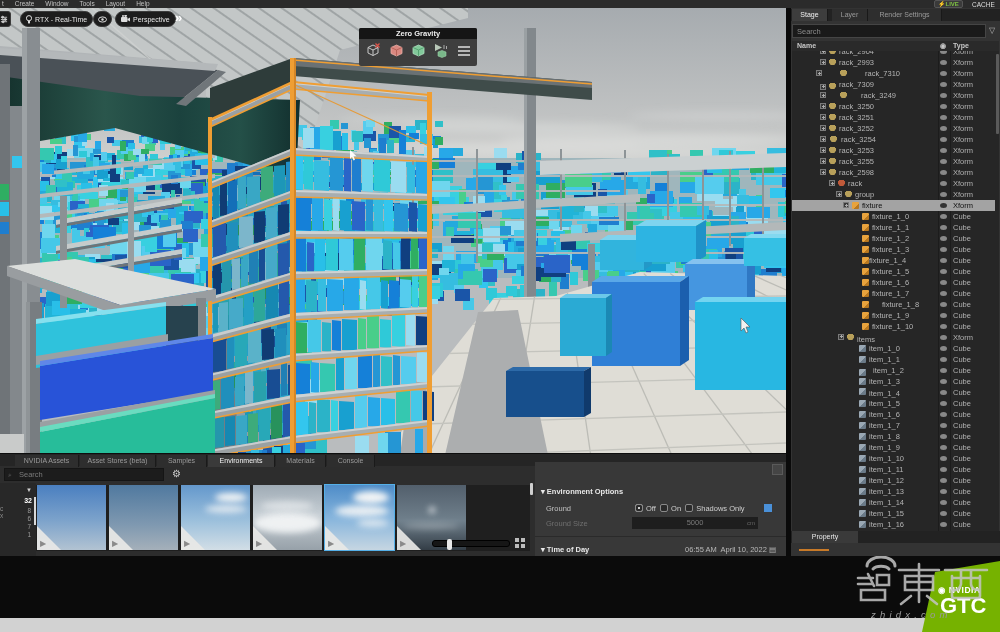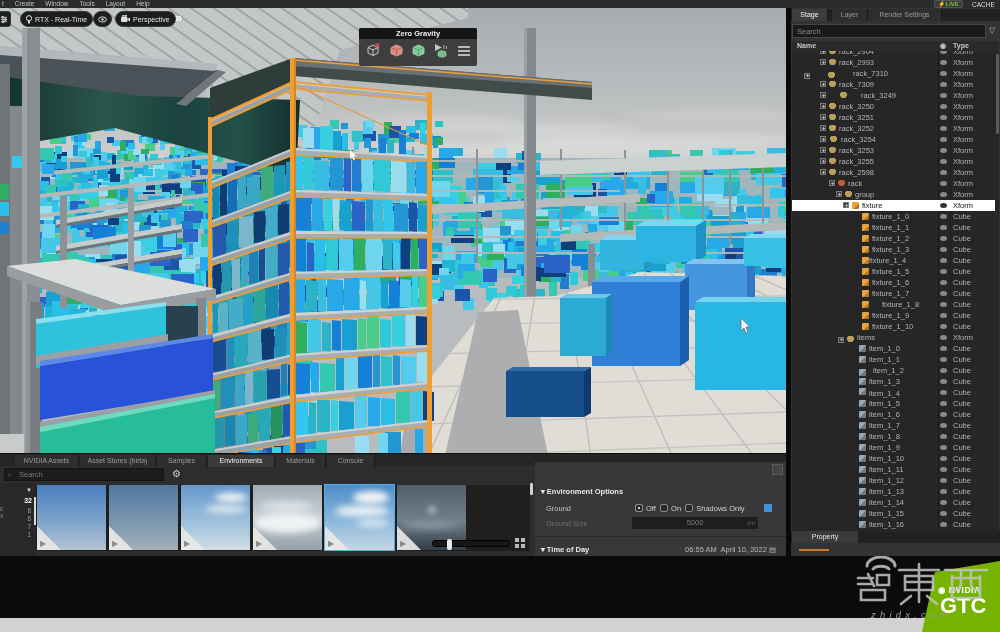--- a/index.html
+++ b/index.html
@@ -43,21 +43,21 @@
 .cb.on {background:#cfcfcf;box-shadow:inset 0 0 0 2px #2a2a2a}
 #sidebar {position:absolute;left:791px;top:8px;width:209px;height:548px;background:#333}
 #stabs {position:absolute;left:0;top:1px;width:209px;height:12px;background:#222}
 .stab {position:absolute;top:0;height:12px;font-size:7px;line-height:12px;text-align:center;color:#9a9a9a;background:#2e2e2e;border-right:1px solid #191919}
 .stab.act {background:#3d3d3d;color:#f0f0f0}
 #ssearch {position:absolute;left:1px;top:16px;width:194px;height:14px;background:#1a1a1a;border:1px solid #454545;color:#8a8a8a;font-size:7.5px;line-height:13px;padding-left:4px}
 #funnel {position:absolute;left:198px;top:18px;color:#b0b0b0;font-size:8px}
 #treehead {position:absolute;left:1px;top:33px;width:207px;height:10px;background:#2a2a2a;color:#c8c8c8;font-size:7px;font-weight:bold;line-height:10px}
 #tree {position:absolute;left:1px;top:43px;width:207px;height:480px;background:#262626;overflow:hidden}
 .trow {position:absolute;left:0;width:203px;height:11px;color:#b4b4b4;font-size:7.5px;line-height:11px;white-space:nowrap}
-.trow.sel {background:#ffffff;color:#111}
+.trow.sel {background:#a3a3a3;color:#111}
 .eye {position:absolute;left:148px;top:3px;width:7px;height:5px;background:#8a8a8a;border-radius:50%}
 .trow.sel .eye {background:#333}
 .ttype {position:absolute;left:161px;color:#b0b0b0}
 .trow.sel .ttype {color:#111}
 .pm {display:inline-block;width:6px;height:6px;border:1px solid #7a7a7a;background:linear-gradient(#aaa,#aaa) 50% 50%/3px 1px no-repeat,linear-gradient(#aaa,#aaa) 50% 50%/1px 3px no-repeat,#3a3a3a}
 .ic {display:inline-block;width:7px;height:7px}
 .ax {background:radial-gradient(circle at 50% 40%,#b8a05a 0 60%,transparent 65%)}
 .axr {background:radial-gradient(circle at 50% 40%,#c05a3a 0 60%,transparent 65%)}
 .fold {background:linear-gradient(135deg,#e8a33d 0 60%,#b87820 60% 100%);border-radius:1px}
 .cube {background:linear-gradient(135deg,#9aa8b4 0 55%,#6a7a88 55% 100%);border-radius:1px}
@@ -2102,26 +2102,26 @@
     <div class="trow" style="top:-5.5px"><span style="margin-left:28px;display:inline-flex;align-items:center;gap:3px">
           <span class="pm"></span>
           <span class="ic ax"></span>
           <span class="tname">rack_2904</span>
         </span><span class="eye"></span><span class="ttype">Xform</span></div>
       <div class="trow" style="top:5.5px"><span style="margin-left:28px;display:inline-flex;align-items:center;gap:3px">
           <span class="pm"></span>
           <span class="ic ax"></span>
           <span class="tname">rack_2993</span>
         </span><span class="eye"></span><span class="ttype">Xform</span></div>
-      <div class="trow" style="top:16.5px"><span style="margin-left:12px;display:inline-flex;align-items:flex-end;gap:18px">
+      <div class="trow" style="top:16.5px"><span style="margin-left:24px;display:inline-flex;align-items:center;gap:18px">
           <span class="pm"></span>
           <span class="ic ax"></span>
           <span class="tname">rack_7310</span>
         </span><span class="eye"></span><span class="ttype">Xform</span></div>
-      <div class="trow" style="top:27.5px"><span style="margin-left:28px;display:inline-flex;align-items:center;gap:3px">
+      <div class="trow" style="top:27.5px"><span style="margin-left:28px;display:inline-flex;align-items:flex-end;gap:3px">
           <span class="pm"></span>
           <span class="ic ax"></span>
           <span class="tname">rack_7309</span>
         </span><span class="eye"></span><span class="ttype">Xform</span></div>
       <div class="trow" style="top:38.5px"><span style="margin-left:28px;display:inline-flex;align-items:center;gap:14px">
           <span class="pm"></span>
           <span class="ic ax"></span>
           <span class="tname">rack_3249</span>
         </span><span class="eye"></span><span class="ttype">Xform</span></div>
       <div class="trow" style="top:49.5px"><span style="margin-left:28px;display:inline-flex;align-items:center;gap:3px">
@@ -2211,21 +2211,21 @@
           <span class="tname">fixture_1_8</span>
         </span><span class="eye"></span><span class="ttype">Cube</span></div>
       <div class="trow" style="top:258.5px"><span style="margin-left:70px;display:inline-flex;align-items:center;gap:3px">
           <span class="ic fold"></span>
           <span class="tname">fixture_1_9</span>
         </span><span class="eye"></span><span class="ttype">Cube</span></div>
       <div class="trow" style="top:269.5px"><span style="margin-left:70px;display:inline-flex;align-items:center;gap:3px">
           <span class="ic fold"></span>
           <span class="tname">fixture_1_10</span>
         </span><span class="eye"></span><span class="ttype">Cube</span></div>
-      <div class="trow" style="top:280.5px"><span style="margin-left:46px;display:inline-flex;align-items:flex-end;gap:3px">
+      <div class="trow" style="top:280.5px"><span style="margin-left:46px;display:inline-flex;align-items:flex-start;gap:3px">
           <span class="pm"></span>
           <span class="ic ax"></span>
           <span class="tname">items</span>
         </span><span class="eye"></span><span class="ttype">Xform</span></div>
       <div class="trow" style="top:291.5px"><span style="margin-left:67px;display:inline-flex;align-items:center;gap:3px">
           <span class="ic cube"></span>
           <span class="tname">item_1_0</span>
         </span><span class="eye"></span><span class="ttype">Cube</span></div>
       <div class="trow" style="top:302.5px"><span style="margin-left:67px;display:inline-flex;align-items:center;gap:3px">
           <span class="ic cube"></span>

